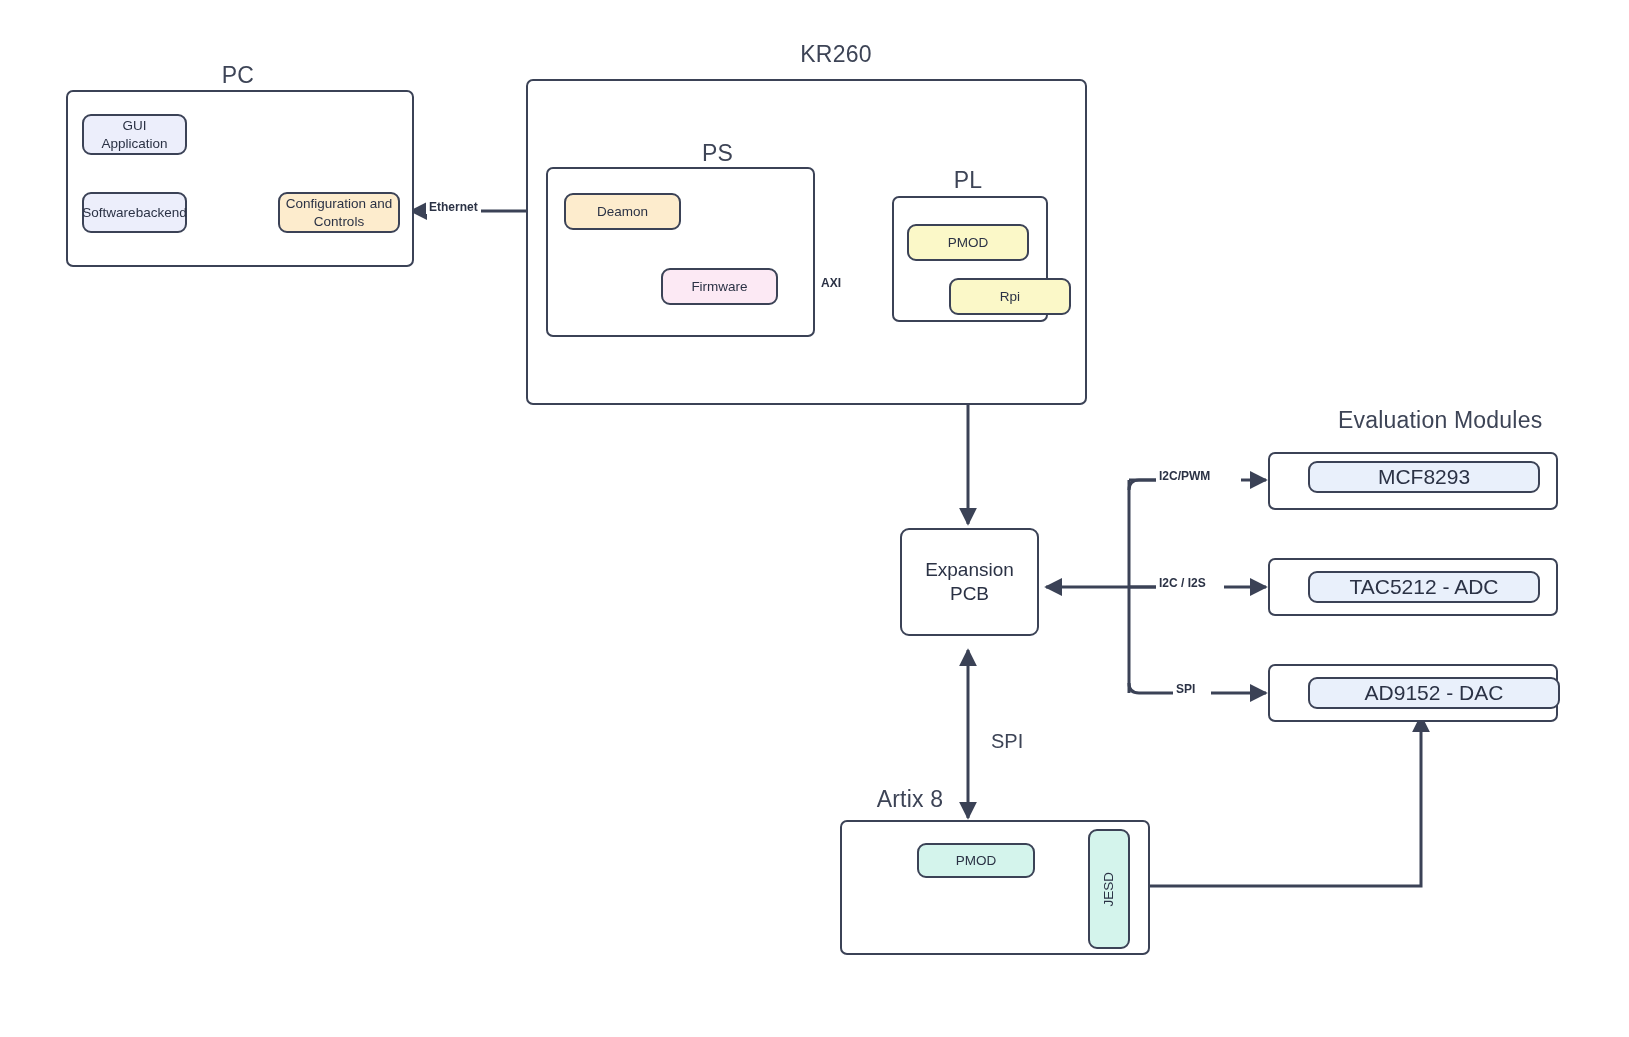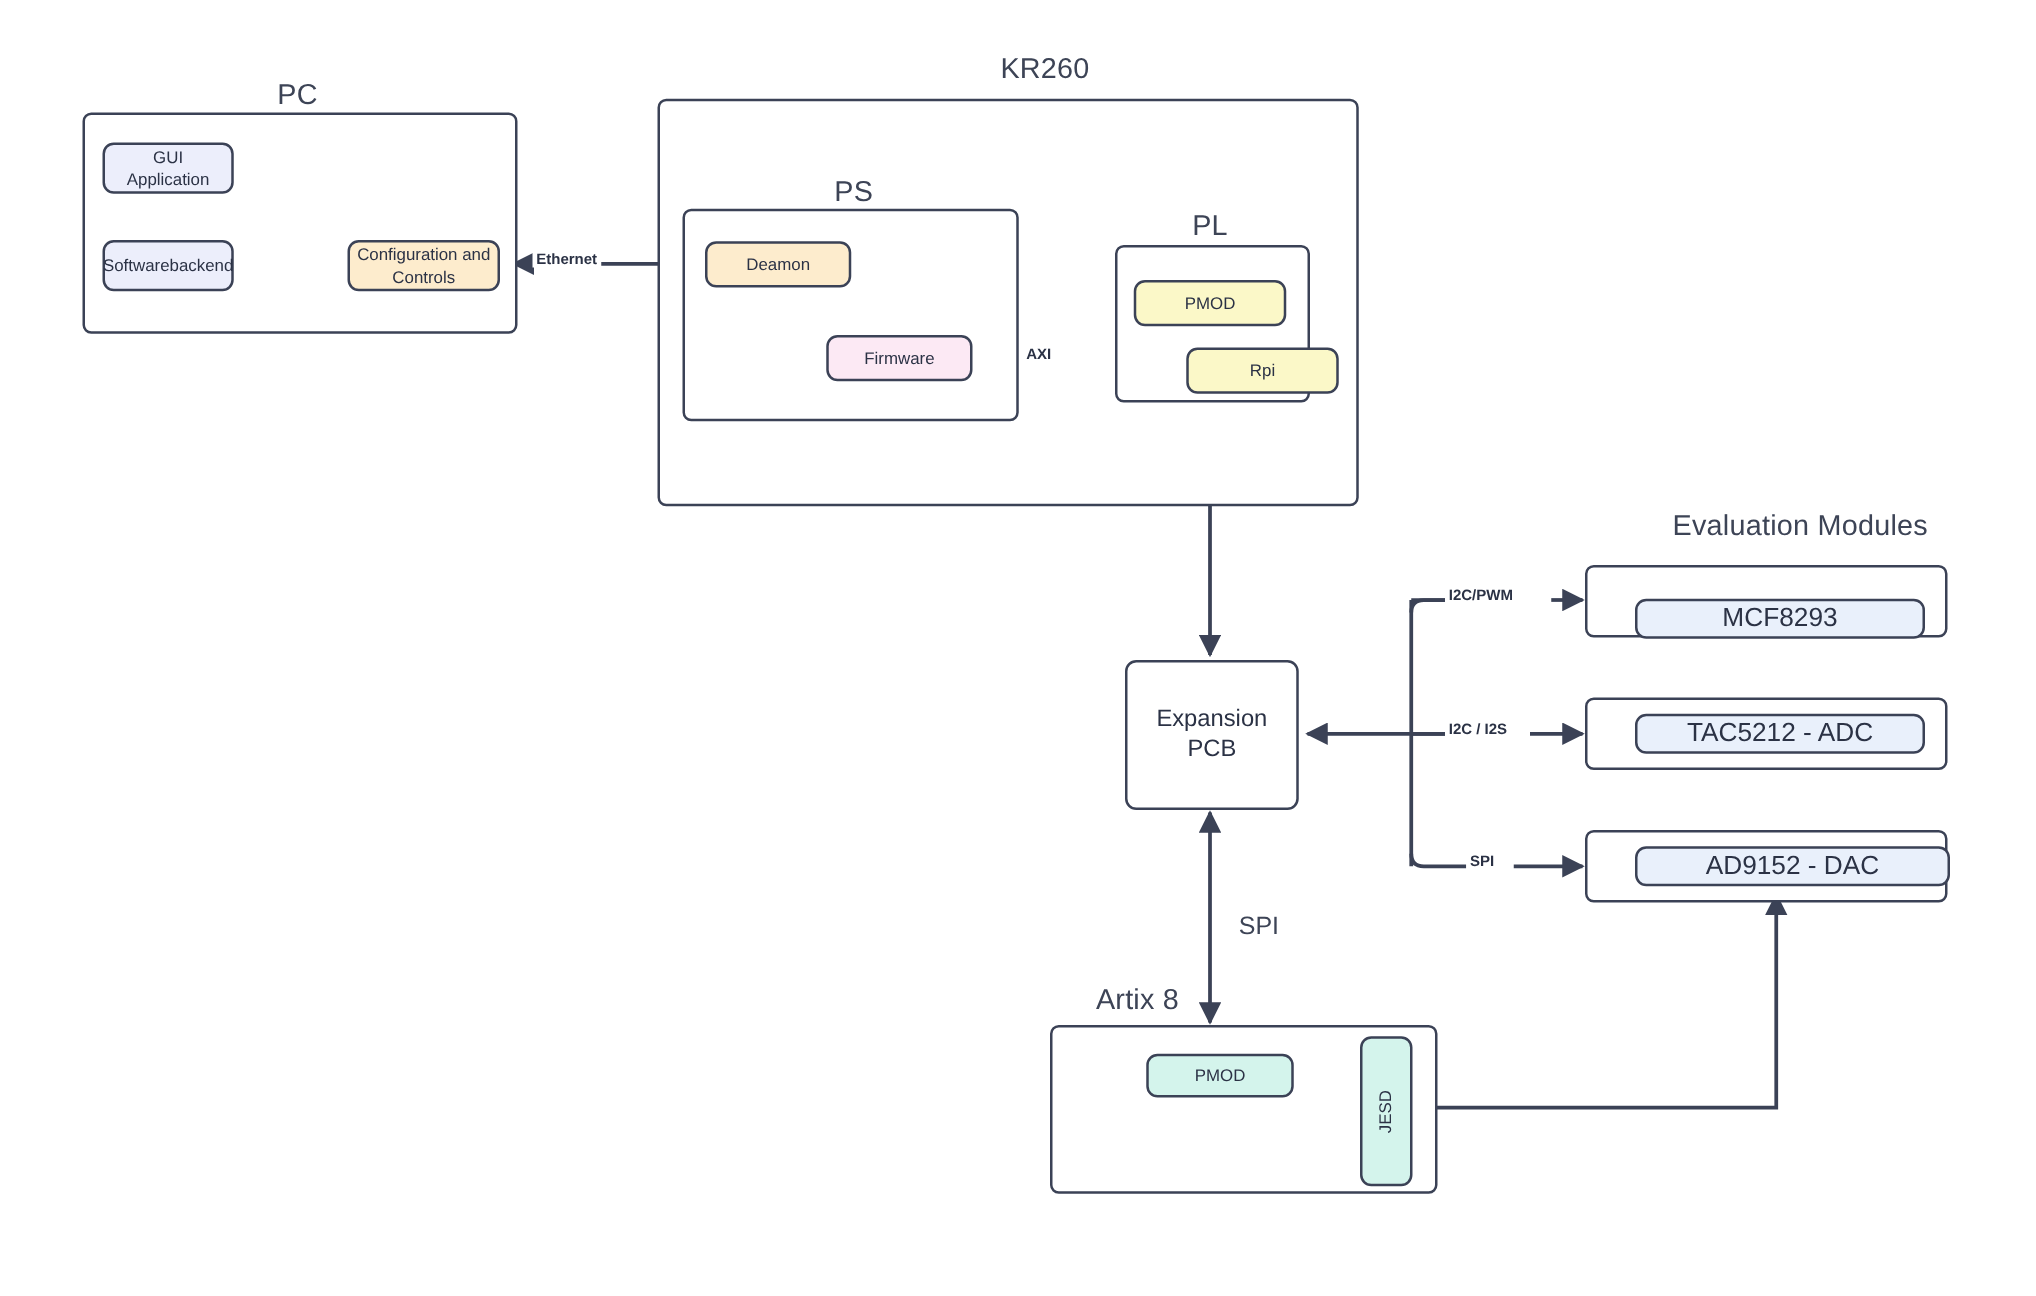--- a/index.html
+++ b/index.html
@@ -150,21 +150,21 @@
 
   <div class="node cream sz-sm" style="left:250px; top:192px; width:122px; height:41px; flex-direction:column;">
     <span>Configuration and</span>
     <span>Controls</span>
   </div>
 
   <div class="grp-title" style="left:718px; top:41px; width:180px;">KR260</div>
 
   <div class="container-box" style="left:498px; top:79px; width:561px; height:326px;"></div>
 
-  <div class="grp-title" style="left:605px; top:140px; width:100px;">PS</div>
+  <div class="grp-title" style="left:605px; top:140px; width:100px;text-align:right;">PS</div>
 
   <div class="container-box" style="left:518px; top:167px; width:269px; height:170px;"></div>
 
   <div class="node cream sz-sm" style="left:536px; top:193px; width:117px; height:37px;">
     <span>Deamon</span>
   </div>
 
   <div class="node pink sz-sm" style="left:633px; top:268px; width:117px; height:37px;">
     <span>Firmware</span>
   </div>
@@ -174,29 +174,29 @@
   <div class="container-box" style="left:864px; top:196px; width:156px; height:126px;"></div>
 
   <div class="node yellow sz-sm" style="left:879px; top:224px; width:122px; height:37px;">
     <span>PMOD</span>
   </div>
 
   <div class="node yellow sz-sm" style="left:921px; top:278px; width:122px; height:37px;">
     <span>Rpi</span>
   </div>
 
-  <div class="node plain sz-lg" style="left:872px; top:528px; width:139px; height:120px; flex-direction:column;">
+  <div class="node plain sz-lg" style="left:872px; top:528px; width:139px; height:108px; flex-direction:column;">
     <span>Expansion</span>
     <span>PCB</span>
   </div>
 
   <div class="grp-title" style="left:1310px; top:407px; width:200px;">Evaluation Modules</div>
 
   <div class="container-box" style="left:1240px; top:452px; width:290px; height:58px;"></div>
-  <div class="node bluish sz-xl" style="left:1280px; top:479px; width:232px; height:32px; border-width:2px;">
+  <div class="node bluish sz-xl" style="left:1280px; top:461px; width:232px; height:32px; border-width:2px;">
     <span>MCF8293</span>
   </div>
 
   <div class="container-box" style="left:1240px; top:558px; width:290px; height:58px;"></div>
   <div class="node bluish sz-xl" style="left:1280px; top:571px; width:232px; height:32px; border-width:2px;">
     <span>TAC5212 - ADC</span>
   </div>
 
   <div class="container-box" style="left:1240px; top:664px; width:290px; height:58px;"></div>
   <div class="node bluish sz-xl" style="left:1280px; top:677px; width:252px; height:32px; border-width:2px;">

